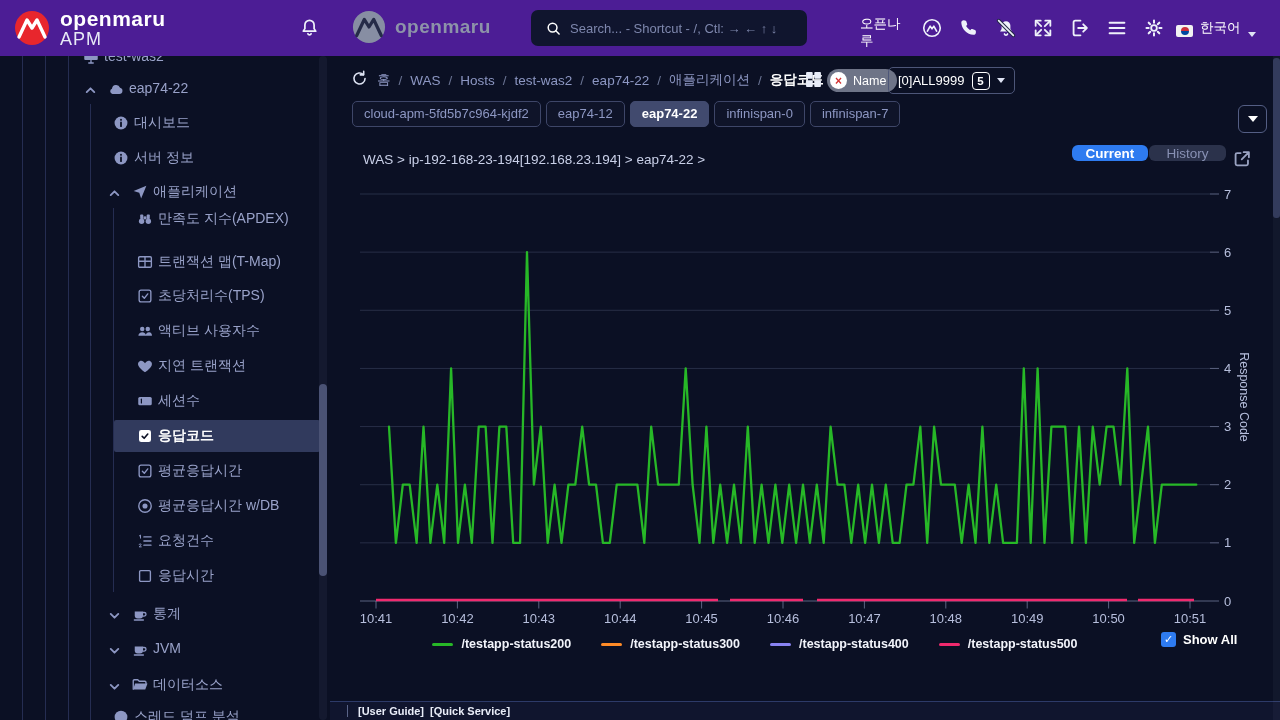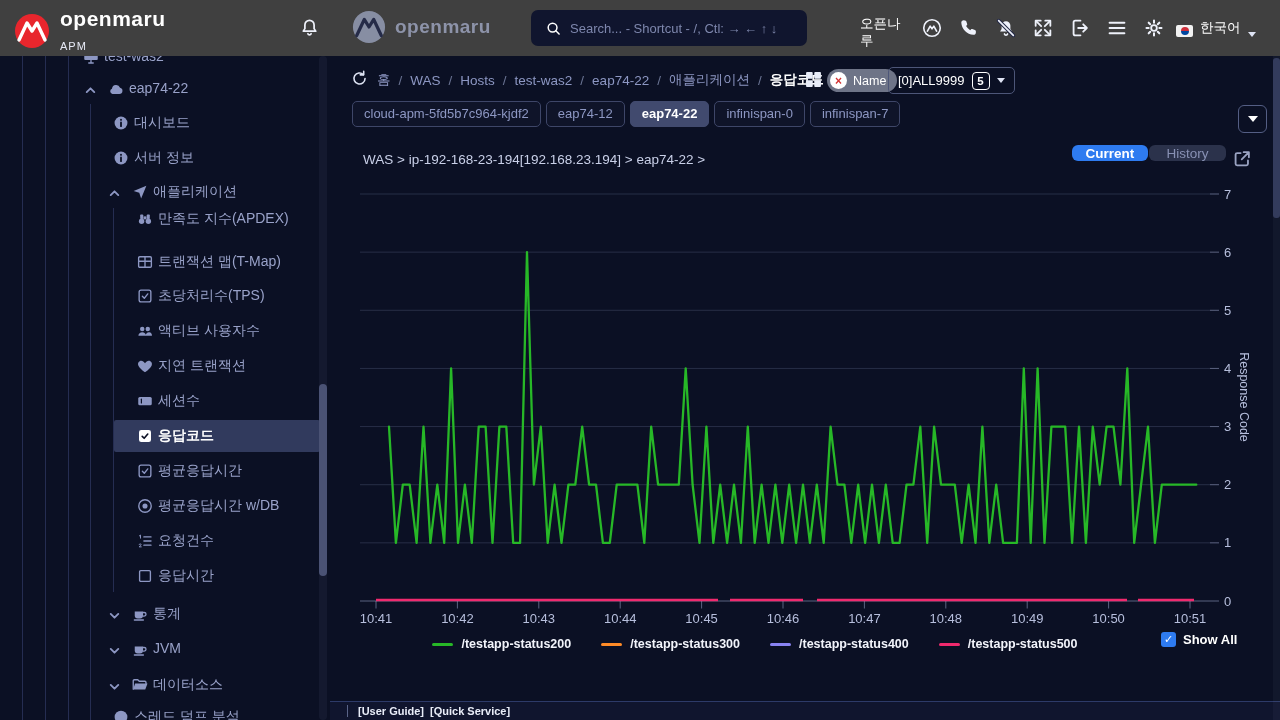--- a/index.html
+++ b/index.html
@@ -1,21 +1,21 @@
 <!DOCTYPE html>
 <html><head>
 <meta charset="utf-8">
 <style>
   html,body{margin:0;padding:0;width:1280px;height:720px;overflow:hidden;
     background:#0b1024;color:#eef1fa;font-family:"Liberation Sans","DejaVu Sans",sans-serif;}
   
-  #topbar{position:absolute;left:0;top:0;width:1280px;height:56px;background:#404040;z-index:6}
+  #topbar{position:absolute;left:0;top:0;width:1280px;height:56px;background:#4c1d95;z-index:6}
   .brand{position:absolute;left:14px;top:9px;display:flex;align-items:center;gap:10px}
   .brand-name{font-size:21px;font-weight:700;letter-spacing:.5px;line-height:20px;color:#fff}
-  .brand-sub{font-size:11px;letter-spacing:1px;color:#e7eaf6;line-height:14px;margin-top:10px}
+  .brand-sub{font-size:18px;letter-spacing:1px;color:#e7eaf6;line-height:14px;margin-top:3px}
   .center-brand{position:absolute;left:352px;top:10px;display:flex;align-items:center;gap:9px;color:#8d93a9}
   .center-brand .cb-text{font-size:19px;font-weight:700;letter-spacing:.5px;color:#8d93a9}
   .searchbox{position:absolute;left:531px;top:10px;width:276px;height:36px;background:#10152e;
     border-radius:7px;display:flex;align-items:center;gap:8px;padding:0 0 0 14px;box-sizing:border-box;cursor:text}
   .searchbox .ph{font-size:13px;color:#7e87ad;white-space:nowrap}
   .username{position:absolute;left:860px;top:15px;width:46px;font-size:13.5px;line-height:17px;color:#fff}
   .tb-icons{position:absolute;left:920px;top:16px;display:flex;gap:13px;align-items:center}
   .tb-icons .ic{width:24px;height:24px;display:flex;align-items:center;justify-content:center;color:#eef1fa;cursor:pointer}
   .lang{position:absolute;left:1176px;top:19px;display:flex;align-items:flex-end;gap:7px;cursor:pointer}
   .flag{width:17px;height:12px;background:#f2f2f2;border-radius:2px;display:flex;align-items:center;justify-content:center}

